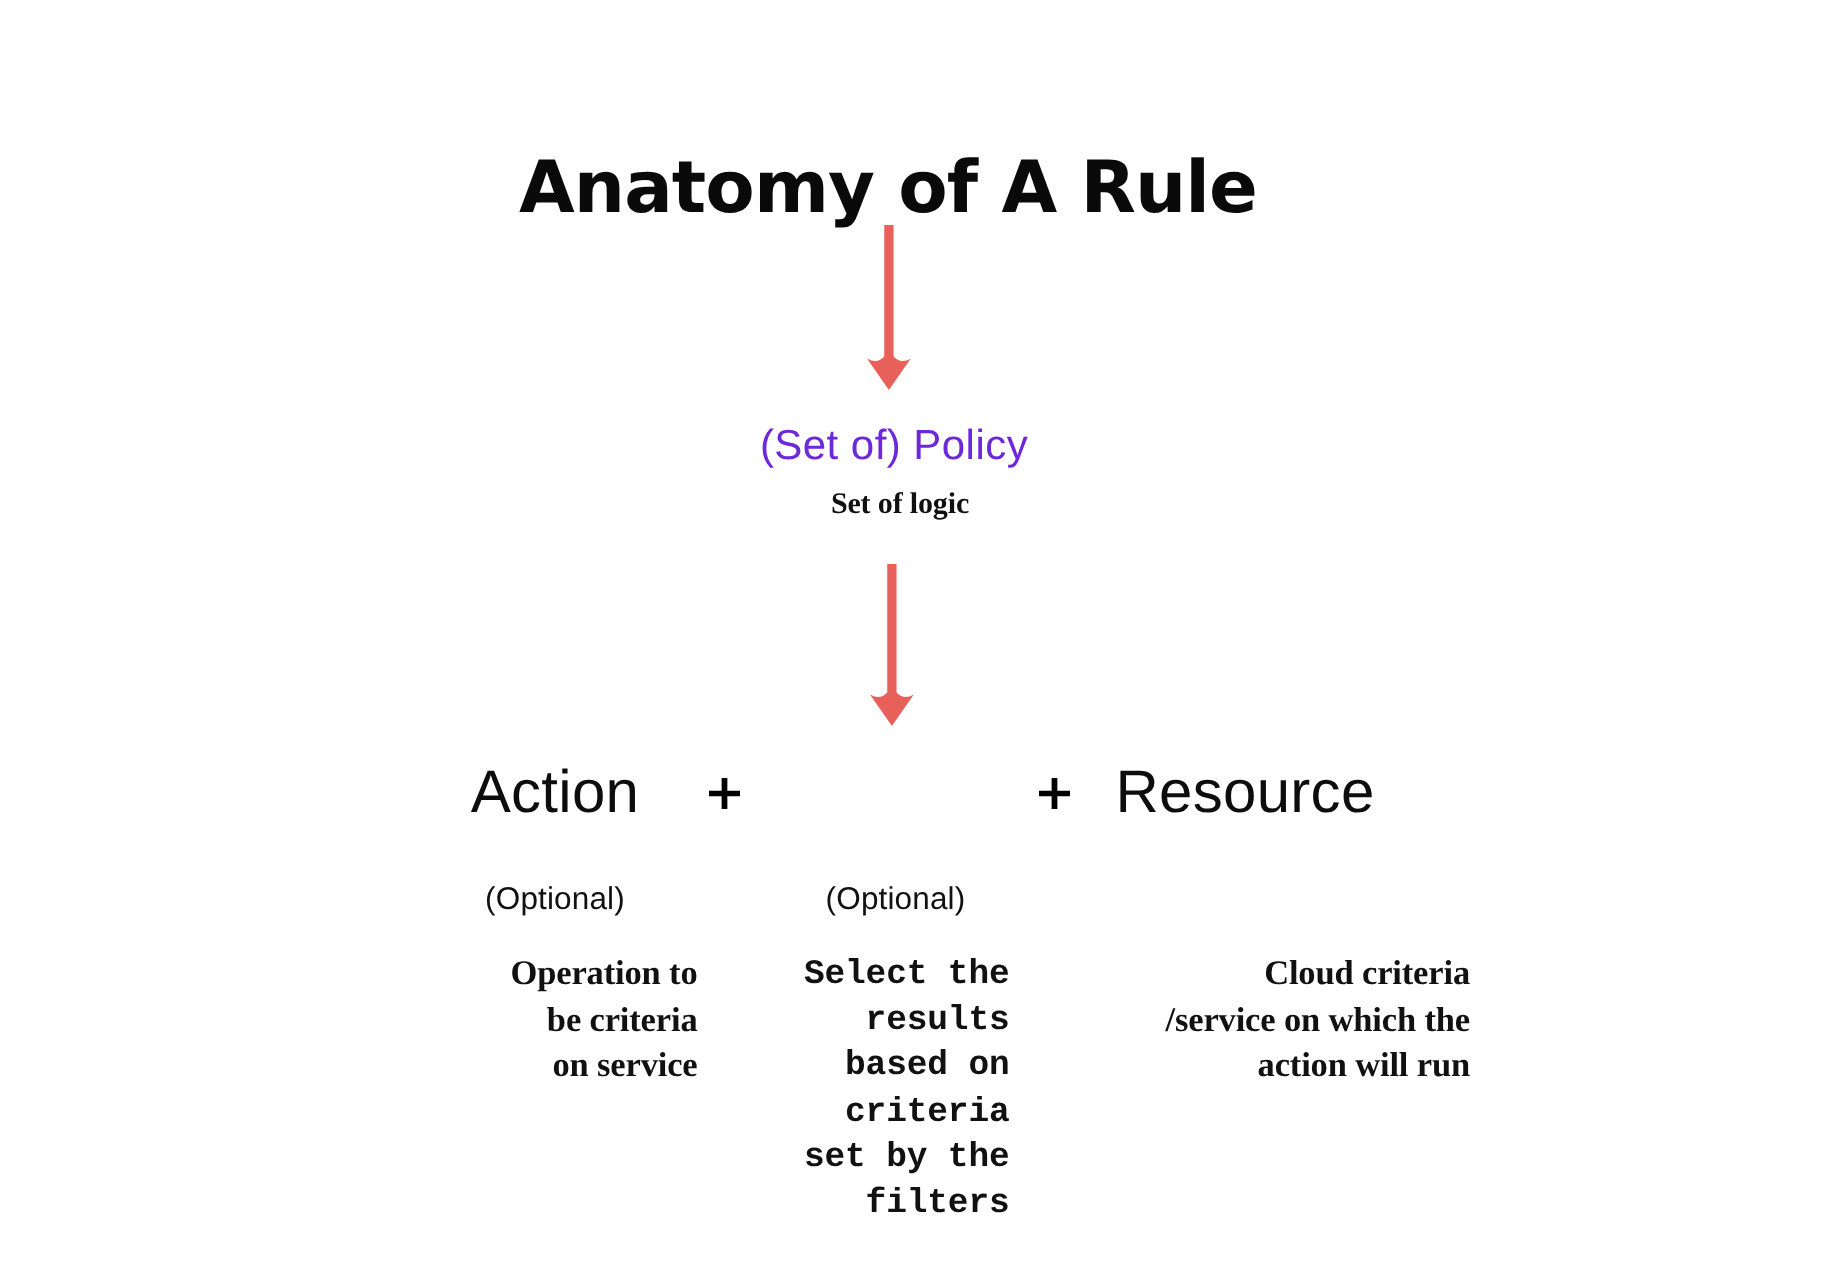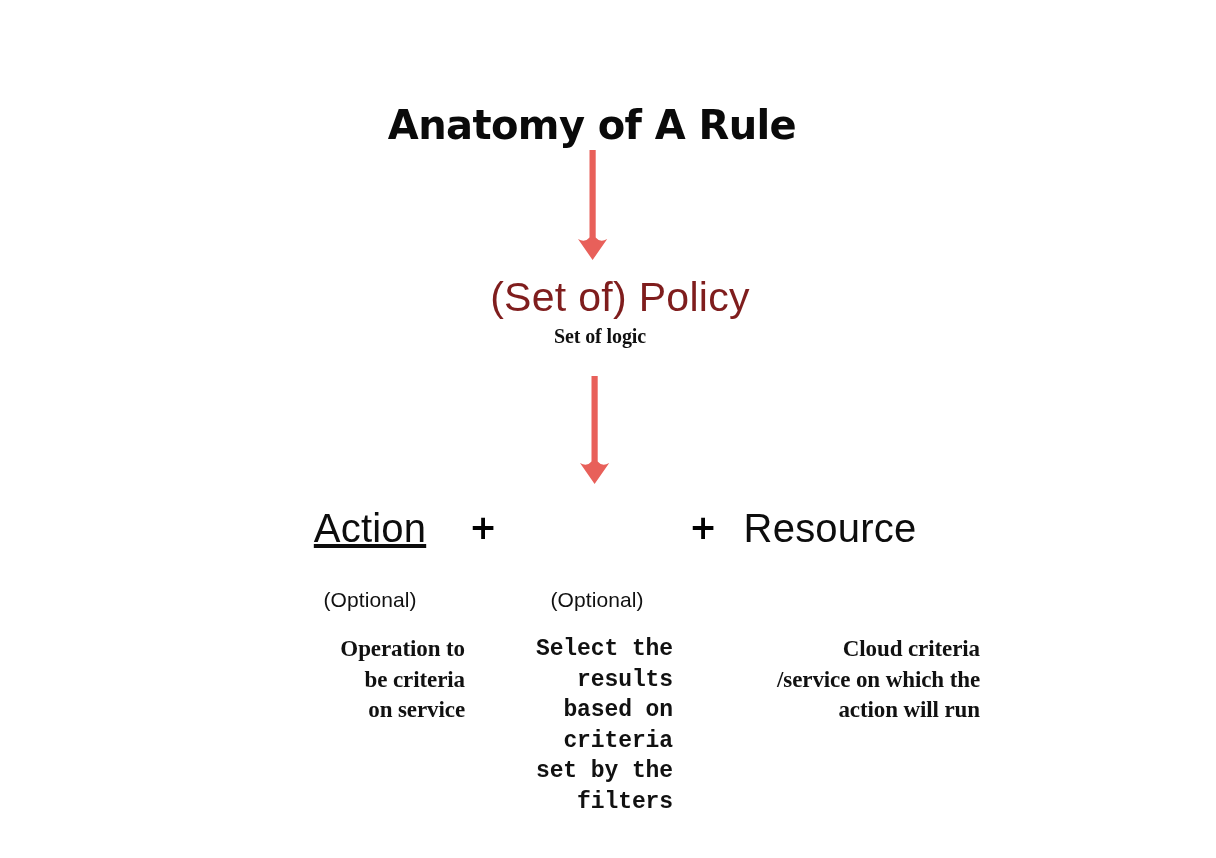--- a/index.html
+++ b/index.html
@@ -24,21 +24,21 @@
 
   
   .title {
     position: absolute;
     left: 0;
     top: 99px;
     width: 1184px;
     text-align: center;
     font-family: "DejaVu Sans", sans-serif;
     font-weight: bold;
-    font-size: 40px;
+    font-size: 48px;
     letter-spacing: -0.6px;
     color: #0a0a0a;
     line-height: 52px;
   }
 
   
   .arrow {
     position: absolute;
   }
 
@@ -47,25 +47,24 @@
 
   
   .policy-name {
     position: absolute;
     left: 0;
     top: 270px;
     width: 1192px;
     text-align: center;
     font-family: "Liberation Sans", sans-serif;
     font-weight: 300;
-    font-size: 41px;
+    font-size: 28px;
     line-height: 54px;
     letter-spacing: 0.3px;
-    color: #7f1d1d;
-    padding-left: 24px;
+    color: #6d28d9;
   }
   .policy-sub {
     position: absolute;
     left: 0;
     top: 322px;
     width: 1200px;
     text-align: center;
     font-family: "Liberation Serif", serif;
     font-weight: bold;
     font-size: 20px;
@@ -96,21 +95,21 @@
   .comp-plus {
     position: absolute;
     text-align: center;
     font-family: "DejaVu Sans", sans-serif;
     font-weight: bold;
     font-size: 33px;
     line-height: 56px;
     color: #000000;
   }
 
-  .term-action   { left: 0px;   width: 160px; text-decoration: underline; }
+  .term-action   { left: 0px;   width: 160px; }
   .plus-1        { left: 175px; width: 36px;  }
   .plus-2        { left: 395px; width: 36px;  }
   .term-filter   { left: 227px; width: 160px; }
   .term-resource { left: 440px; width: 200px; }
 
   
   .optional-row {
     position: absolute;
     left: 290px;
     top: 560px;

